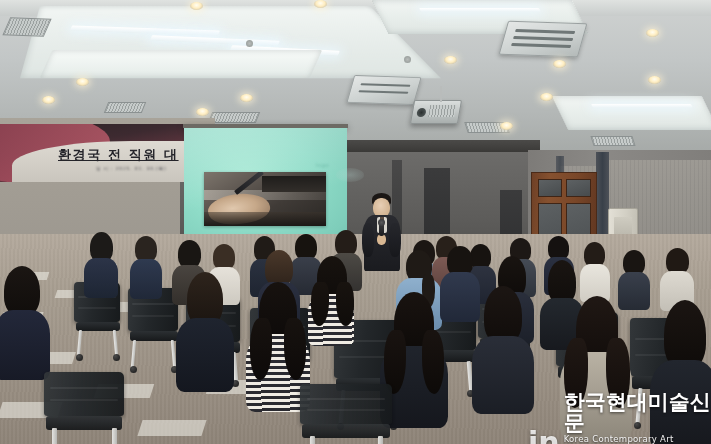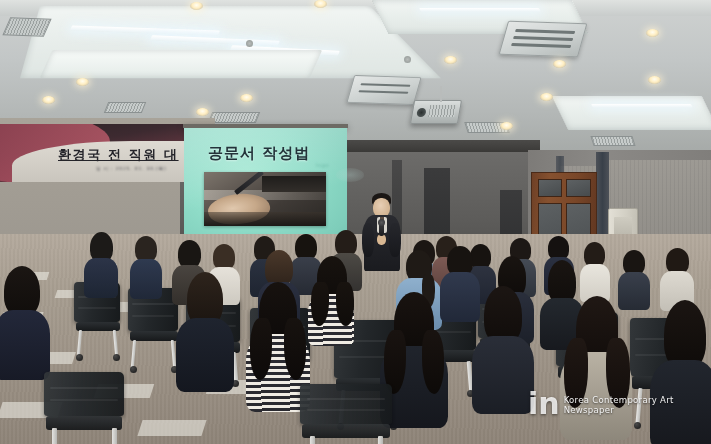--- a/index.html
+++ b/index.html
@@ -417,21 +417,20 @@
     <div class="banner-swoosh" style="left:-40px;top:-10px;width:150px;height:70px;"></div>
     <div class="banner-white" style="left:12px;top:17px;width:200px;height:41px;"></div>
     <div class="banner-title soft" style="left:58px;top:22px;text-decoration:underline;">환경국 전 직원 대</div>
     <div class="banner-sub softer" style="left:96px;top:42px;">일 시 : 2025. 01. 30.(목)</div>
   </div>
 
   <div class="screen-frame" style="left:183px;top:124px;width:165px;height:4px;"></div>
   <div class="screen" style="left:184px;top:128px;width:163px;height:126px;">
     <div class="screen-glow"></div>
 
-    <div class="slide-title soft" style="left:24px;top:16px;">공문서 작성법</div>
 
     <div class="slide-photo" style="left:20px;top:44px;width:122px;height:54px;">
       <div class="slide-deskline" style="left:0;top:18px;width:122px;height:10px;"></div>
       <div style="position:absolute;left:58px;top:4px;width:64px;height:16px;background:linear-gradient(180deg,#1f1d1b,#322e2a);"></div>
       <div class="slide-hand" style="left:4px;top:22px;width:62px;height:30px;"></div>
       <div class="slide-pen" style="left:28px;top:8px;width:34px;height:5px;"></div>
       <div style="position:absolute;left:0;top:40px;width:122px;height:14px;background:linear-gradient(180deg,rgba(60,52,44,.5),rgba(25,22,20,.9));"></div>
     </div>
 
     <div class="slide-footnote softer" style="left:62px;top:106px;">행정안전부</div>
@@ -698,17 +697,18 @@
     <div class="chair-leg" style="left:10px;top:52px;width:5px;height:16px;"></div>
     <div class="chair-leg" style="left:78px;top:52px;width:5px;height:16px;"></div>
   </div>
 
   <div class="watermark" style="left:528px;top:392px;">
     <div class="wm-logo">
       <span>in</span>
       
     </div>
     <div class="wm-text">
+      <div class="wm-kr">한국현대미술신문</div>
       <div class="wm-en">Korea Contemporary Art Newspaper</div>
     </div>
   </div>
 
 </div>
 
 </body></html>

